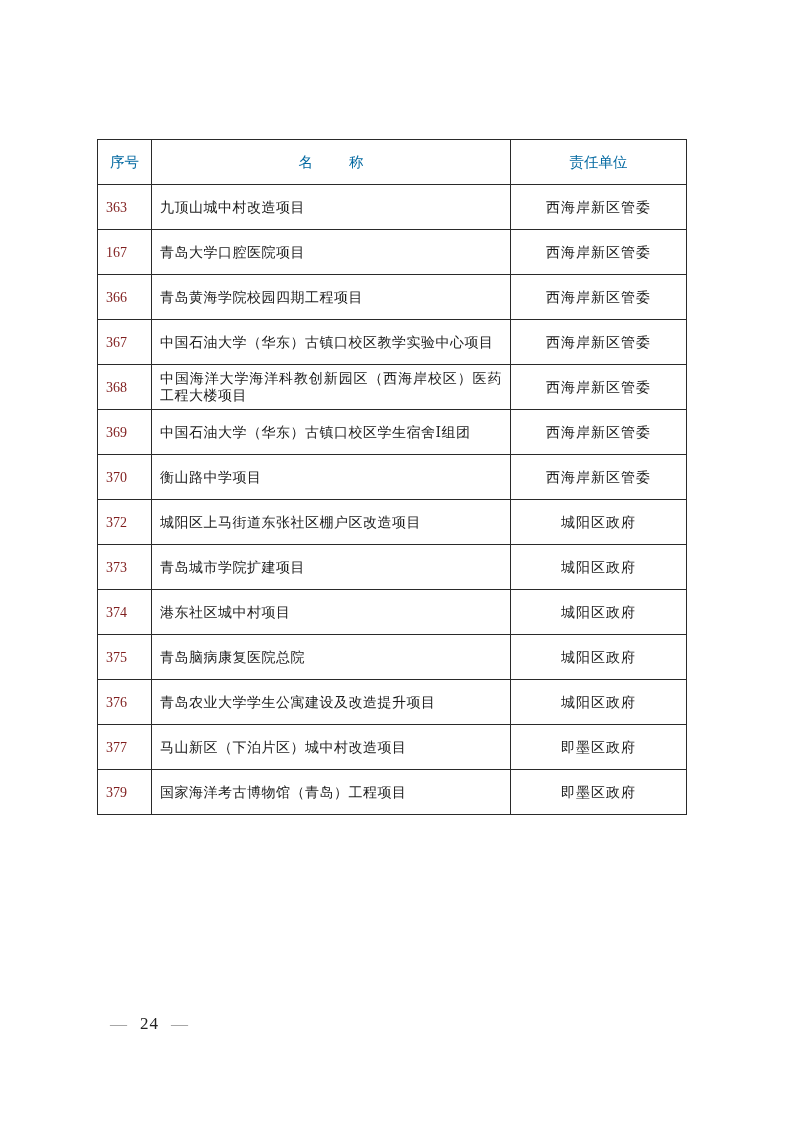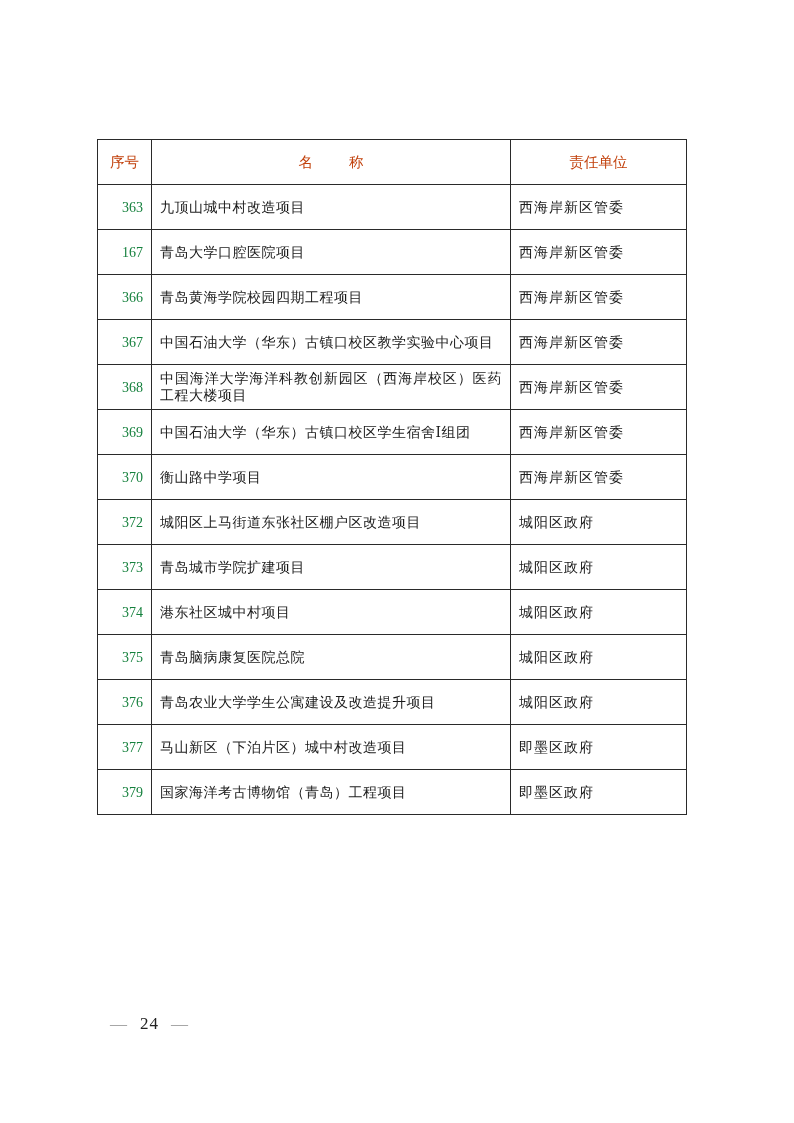--- a/index.html
+++ b/index.html
@@ -36,42 +36,43 @@
       vertical-align: middle;
       font-size: 14px;
       line-height: 17px;
     }
     table.project-table th {
       height: 44px;
       font-family: "DejaVu Sans", "Liberation Sans", sans-serif;
       font-weight: normal;
       font-size: 14.5px;
       text-align: center;
-      color: #c2410c;
+      color: #0369a1;
     }
     table.project-table td {
       height: 44px;
     }
     col.c-no { width: 54px; }
     col.c-name { width: 359px; }
     col.c-unit { width: 176px; }
     td.cell-no {
-      text-align: right;
+      text-align: left;
       padding: 0;
       font-family: "Liberation Serif", "DejaVu Serif", serif;
       font-size: 14px;
-      color: #15803d;
+      color: #7f1d1d;
     }
     td.cell-name {
       text-align: justify;
       letter-spacing: 0.5px;
       padding-left: 8px;
       padding-right: 6px;
     }
     td.cell-unit {
+      text-align: center;
       letter-spacing: 1px;
     }
     th.h-name .wide {
       letter-spacing: 36px;
       margin-right: -36px;
     }
     .footer {
       position: absolute;
       left: 108px;
       top: 1006px;

